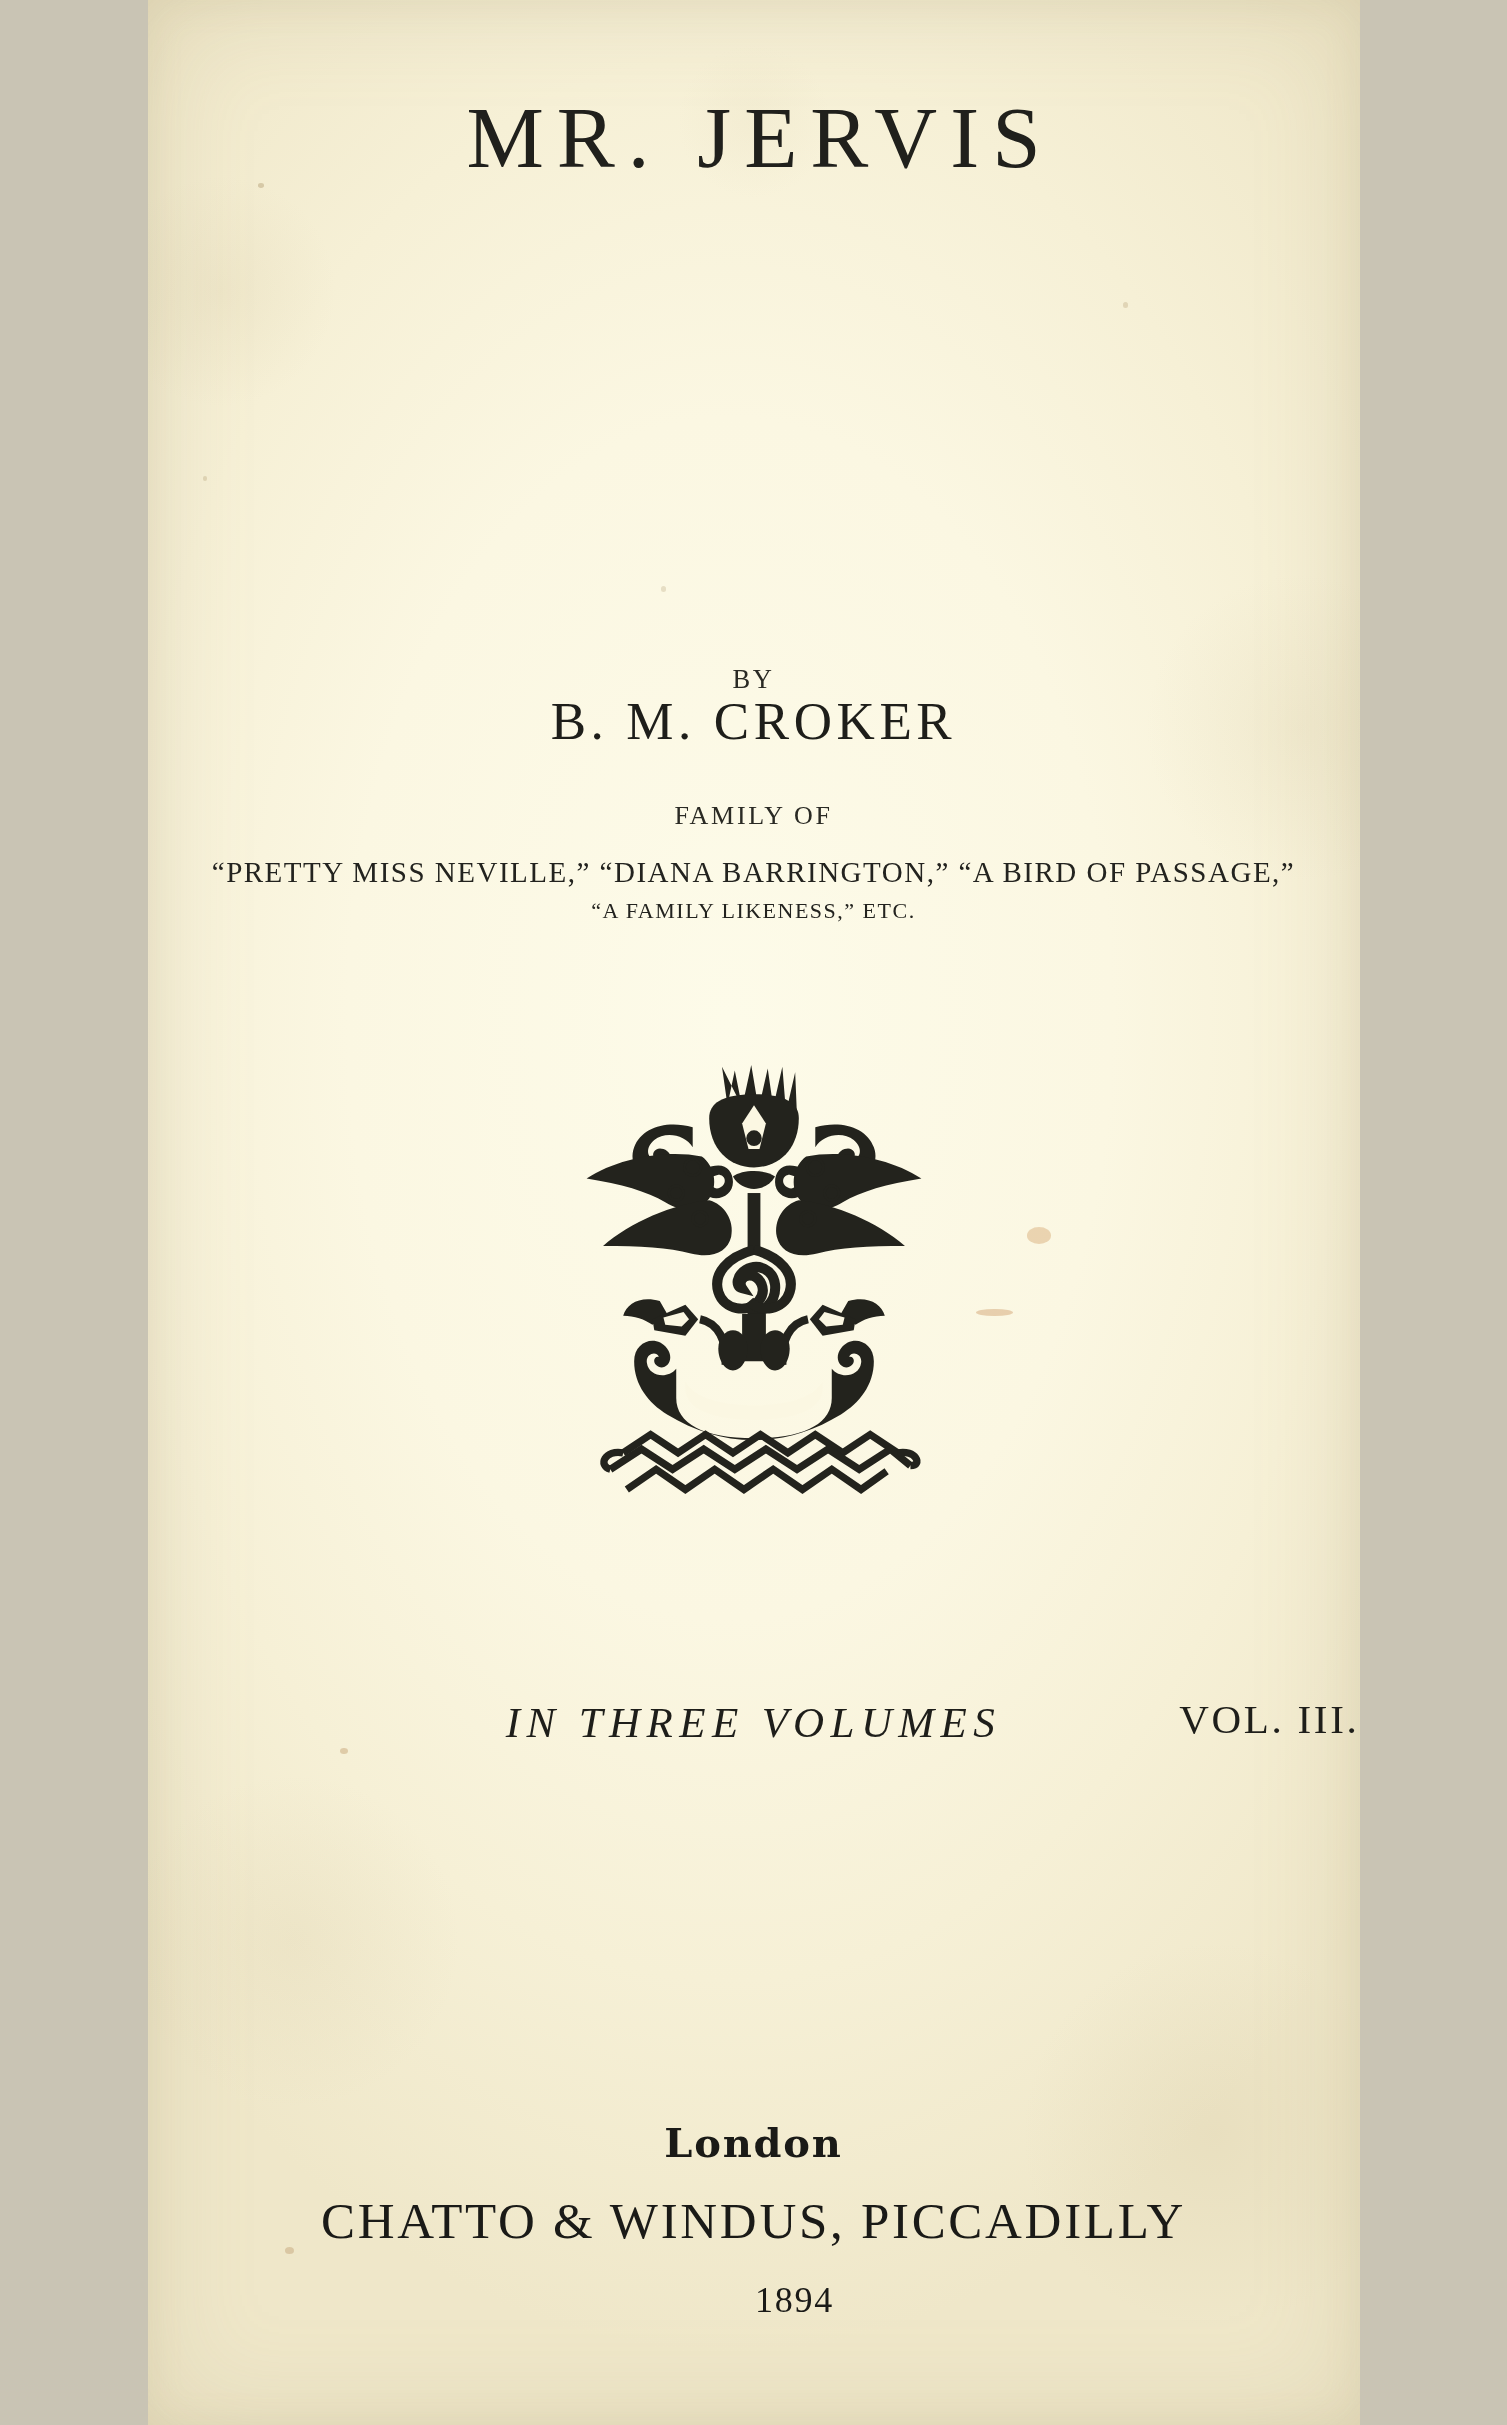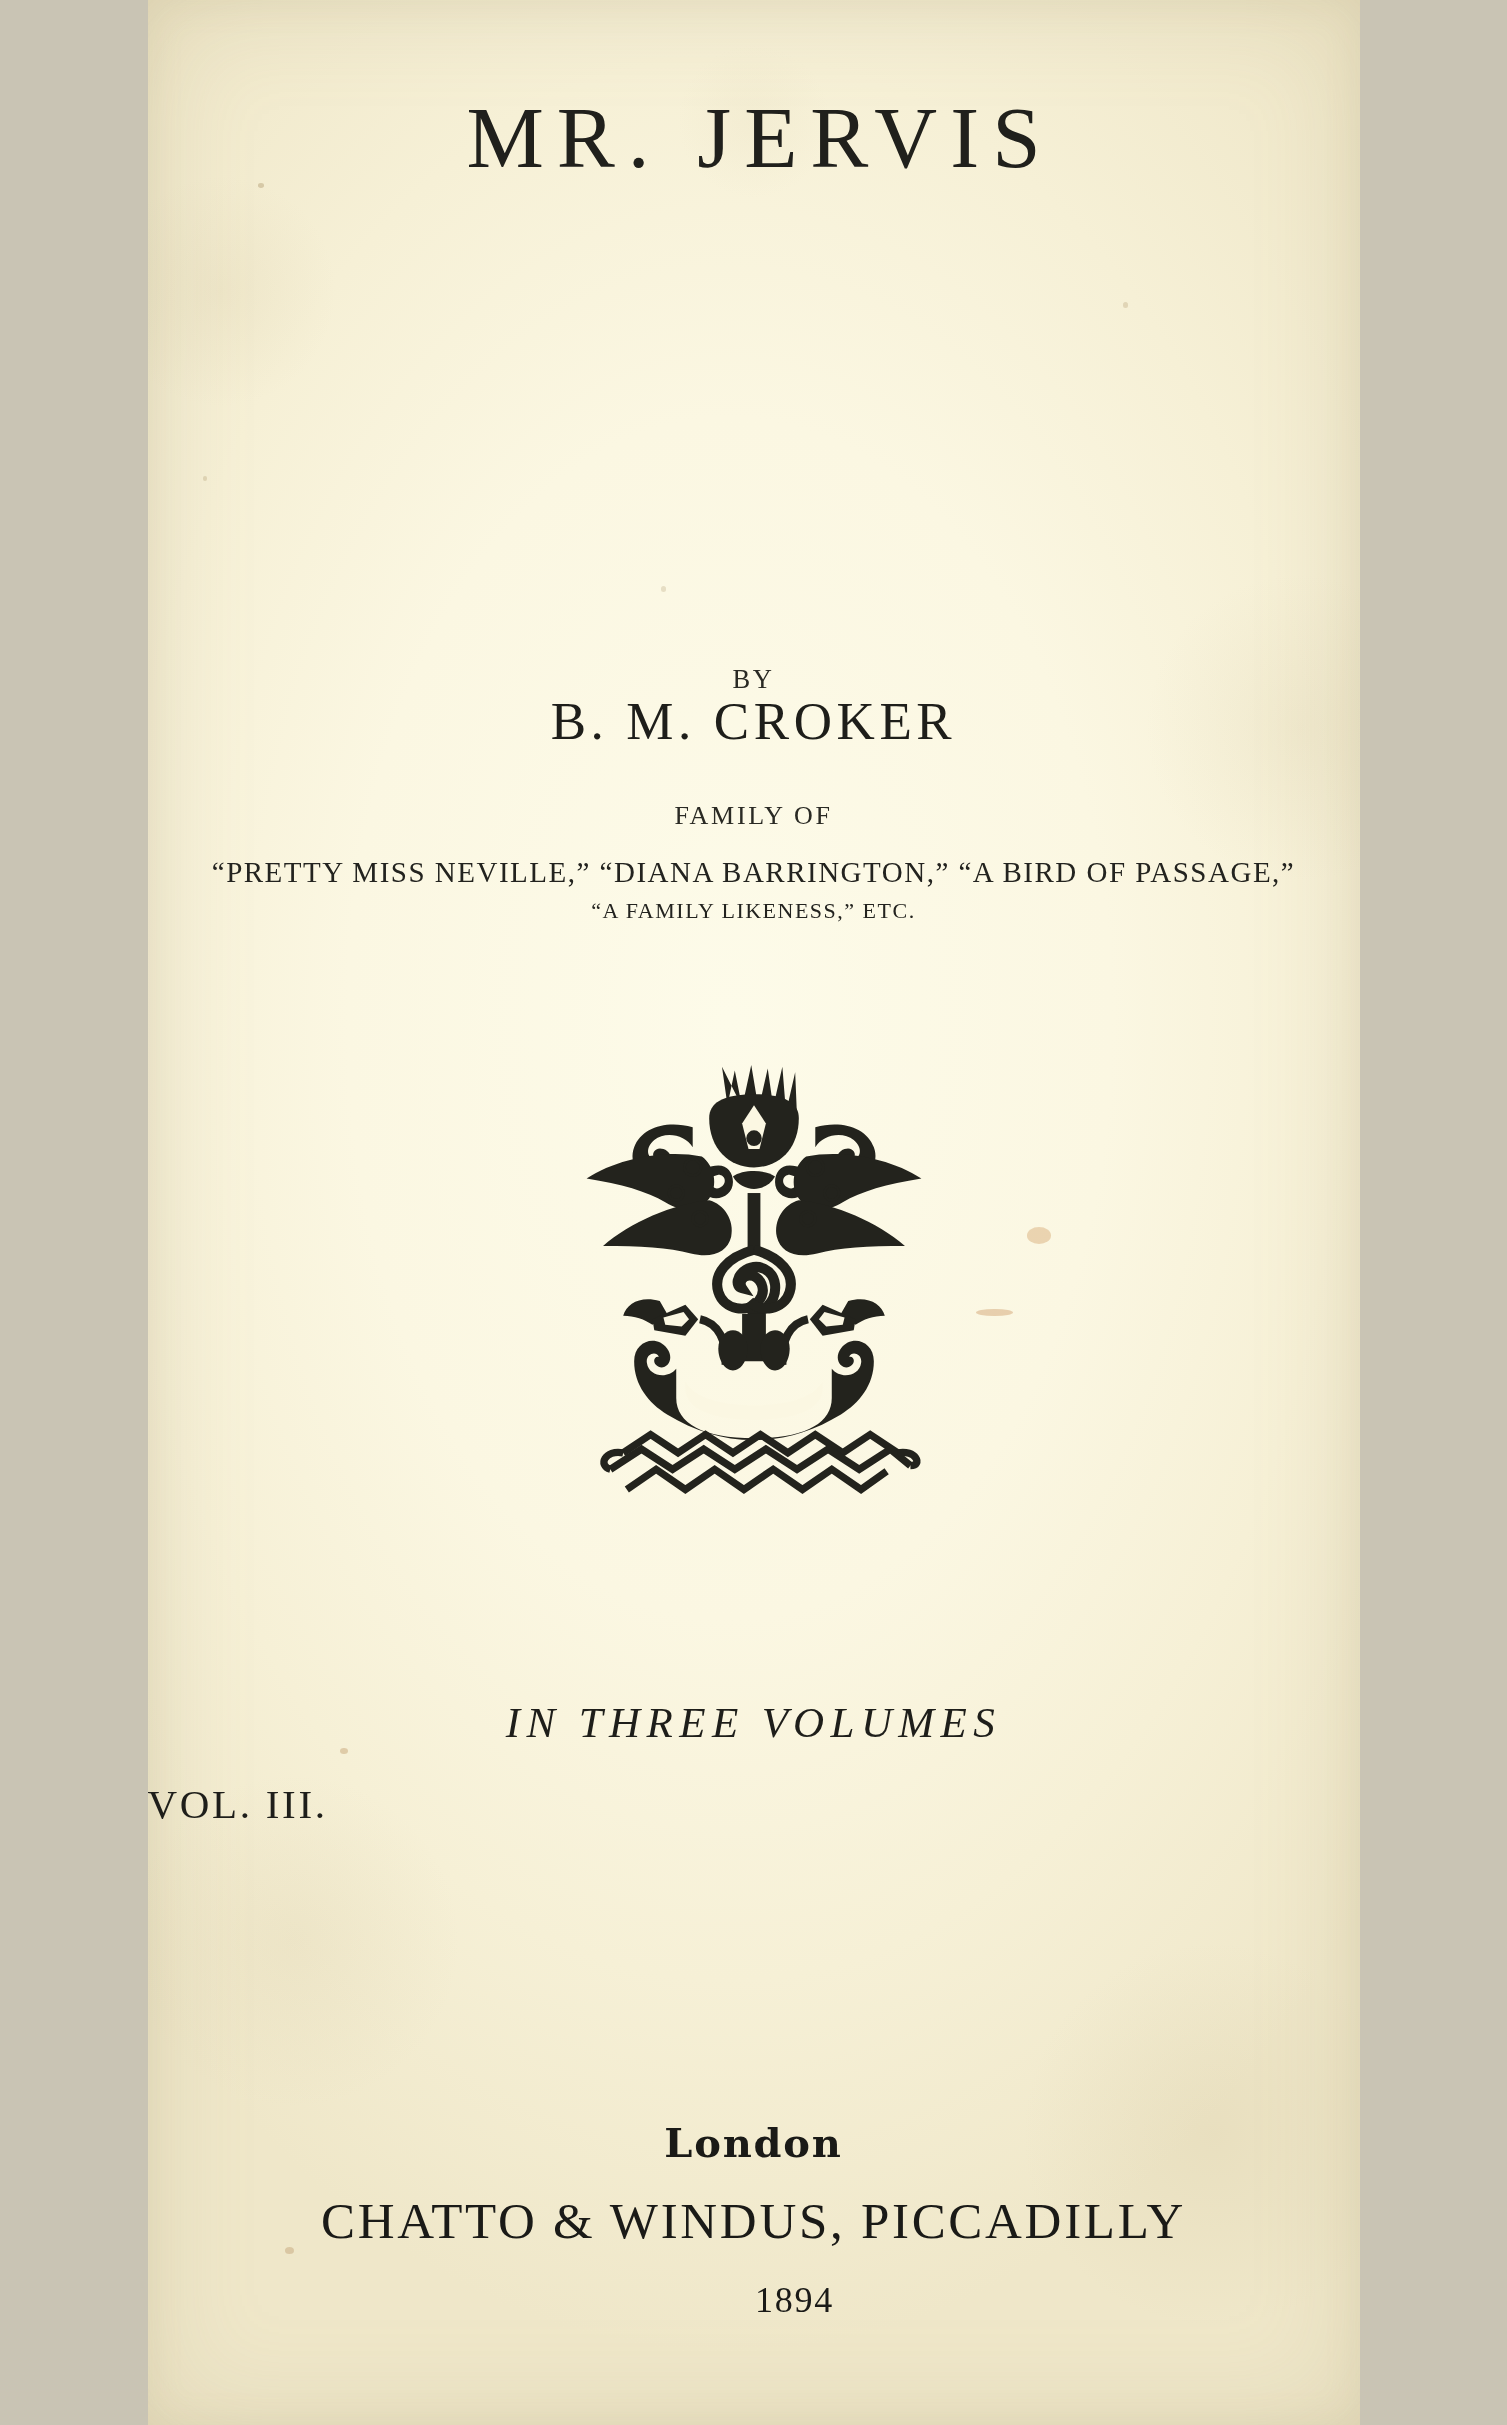--- a/index.html
+++ b/index.html
@@ -155,24 +155,24 @@
     left: 0;
     width: 100%;
     text-align: center;
     font-style: italic;
     font-size: 43px;
     letter-spacing: 6.4px;
     color: #1e1e1a;
   }
   .volnum {
     position: absolute;
-    top: 1780px;
-    left: 0;
-    width: 100%;
-    text-align: left;
+    top: 1695px;
+    left: 0;
+    width: 100%;
+    text-align: right;
     font-size: 41px;
     letter-spacing: 2.7px;
     color: #1e1e1a;
   }
 
   .imprint-city {
     position: absolute;
     top: 2119px;
     left: 0;
     width: 100%;

